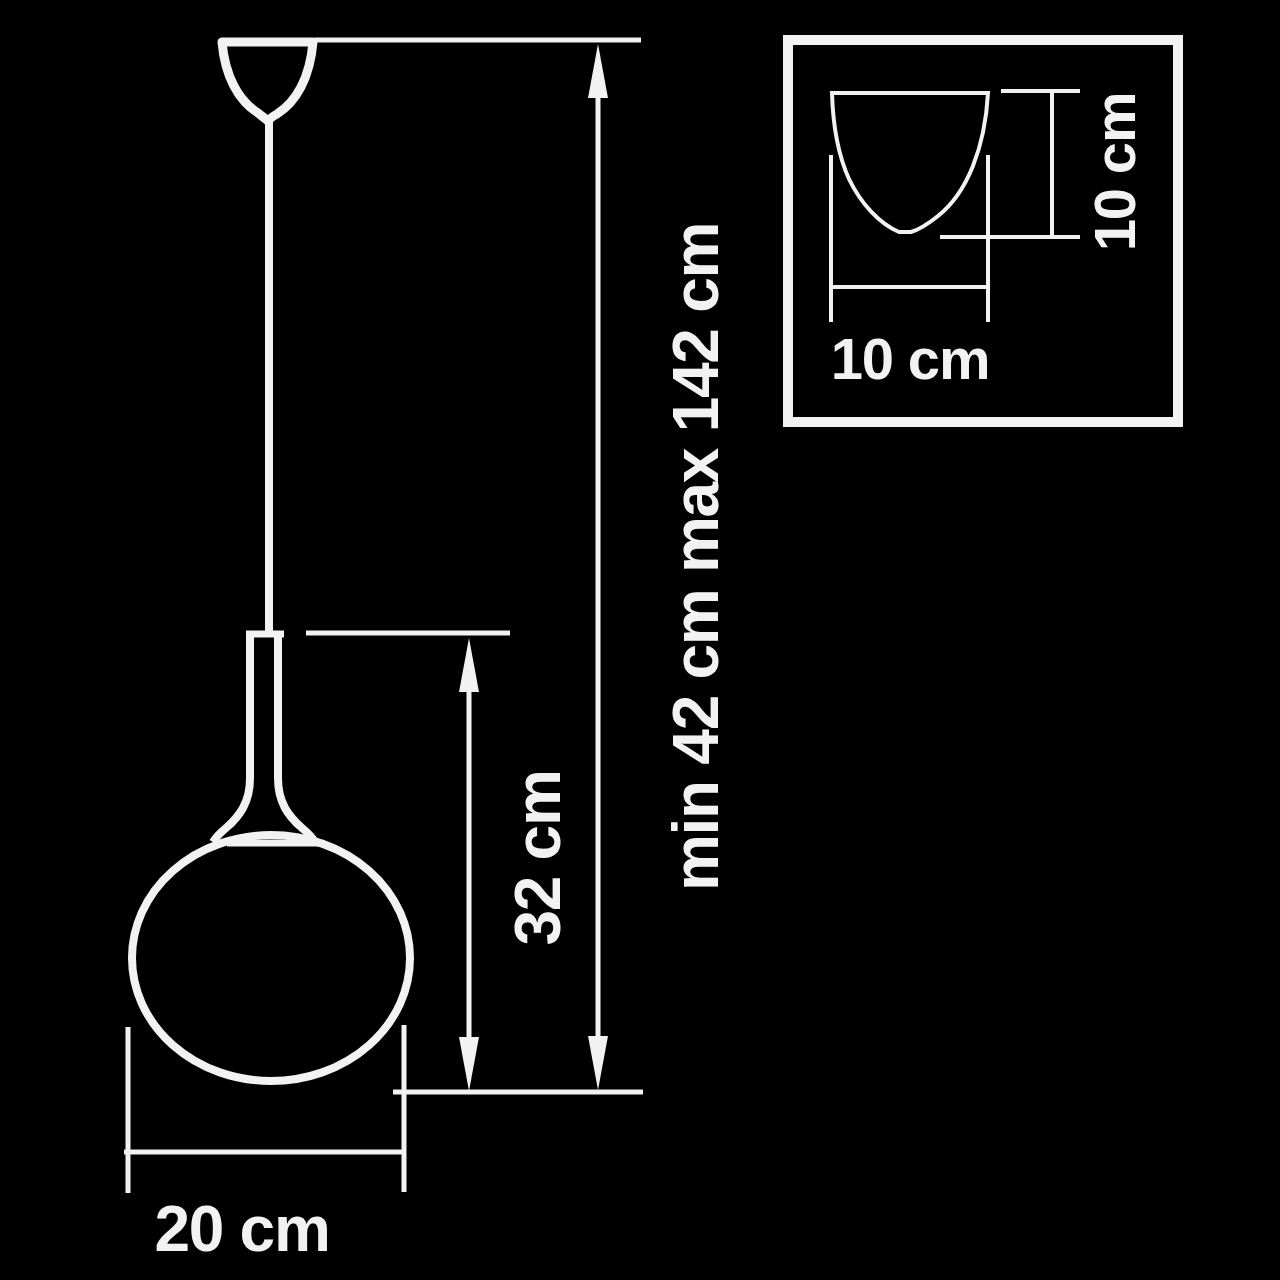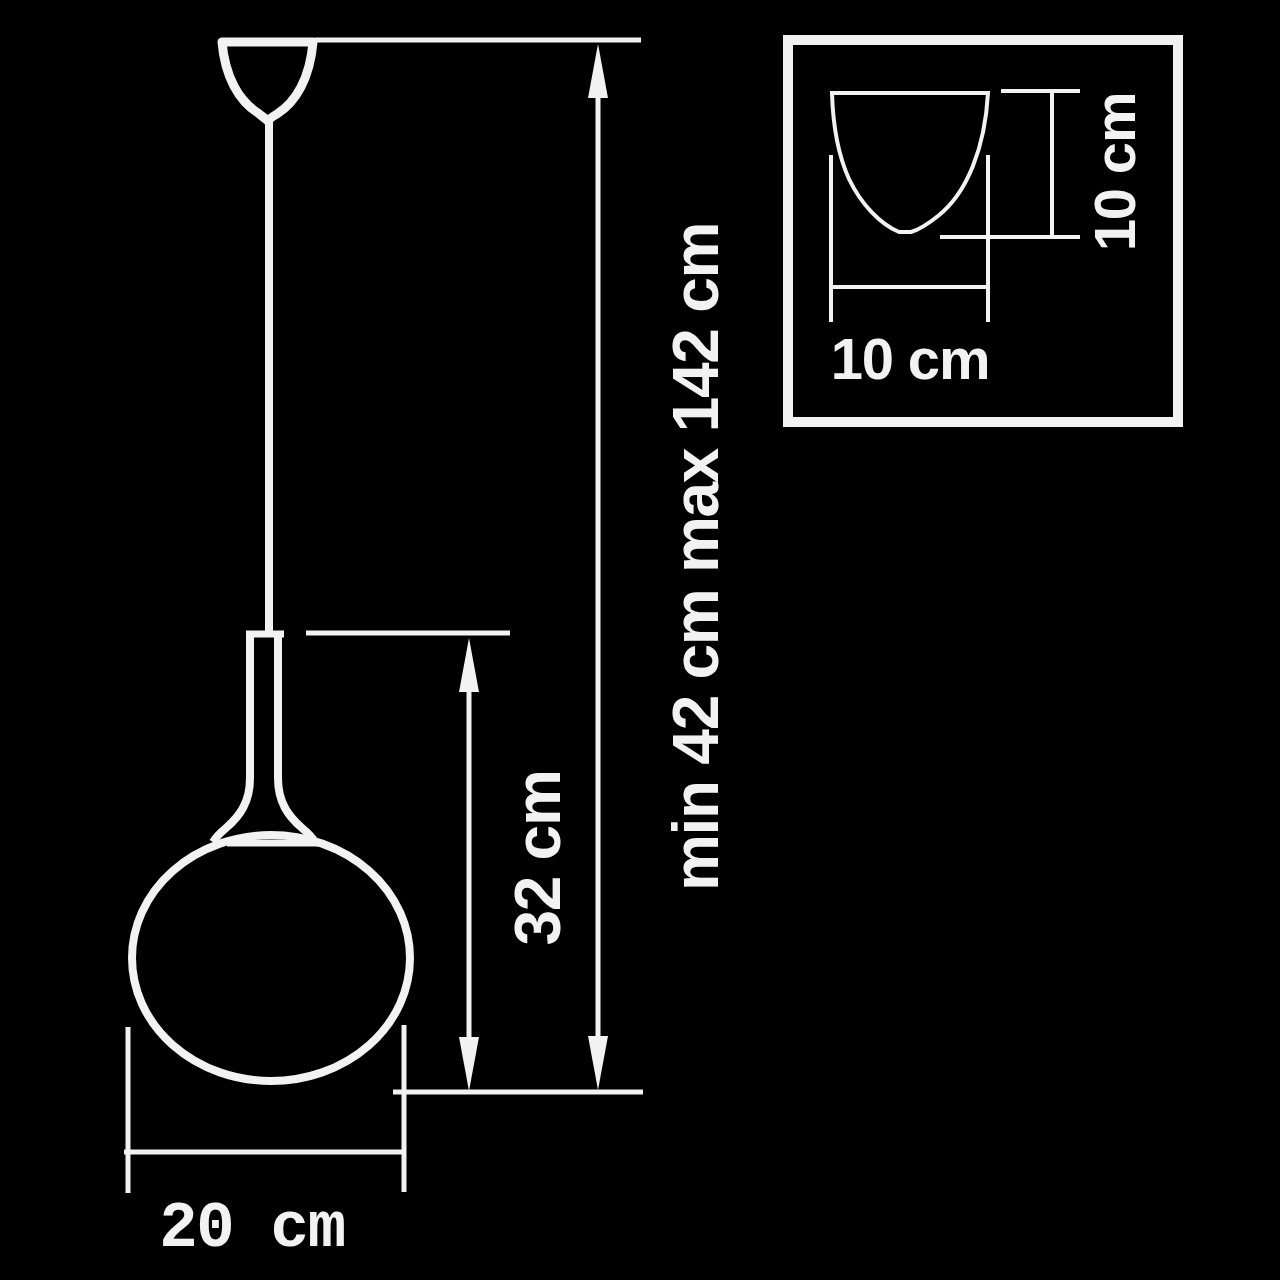--- a/index.html
+++ b/index.html
@@ -74,18 +74,18 @@
         <line x1="988" y1="155" x2="988" y2="322"></line>
         <line x1="831" y1="287" x2="988" y2="287"></line>
       </g>
     </g>
   </svg>
 
   <div class="dim-label rot fs-main" style="left:696px; top:557px;">min 42 cm max 142 cm</div>
 
   <div class="dim-label rot fs-main" style="left:538px; top:858px;">32 cm</div>
 
-  <div class="dim-label fs-main" style="left:252px; top:1229px;font-family:Liberation Mono, monospace;">20 cm</div>
+  <div class="dim-label fs-main" style="left:242px; top:1229px;">20 cm</div>
 
   <div class="dim-label rot fs-inset" style="left:1115px; top:172px;">10 cm</div>
 
   <div class="dim-label fs-inset" style="left:910px; top:359px;">10 cm</div>
 </div>
 
 </body></html>

